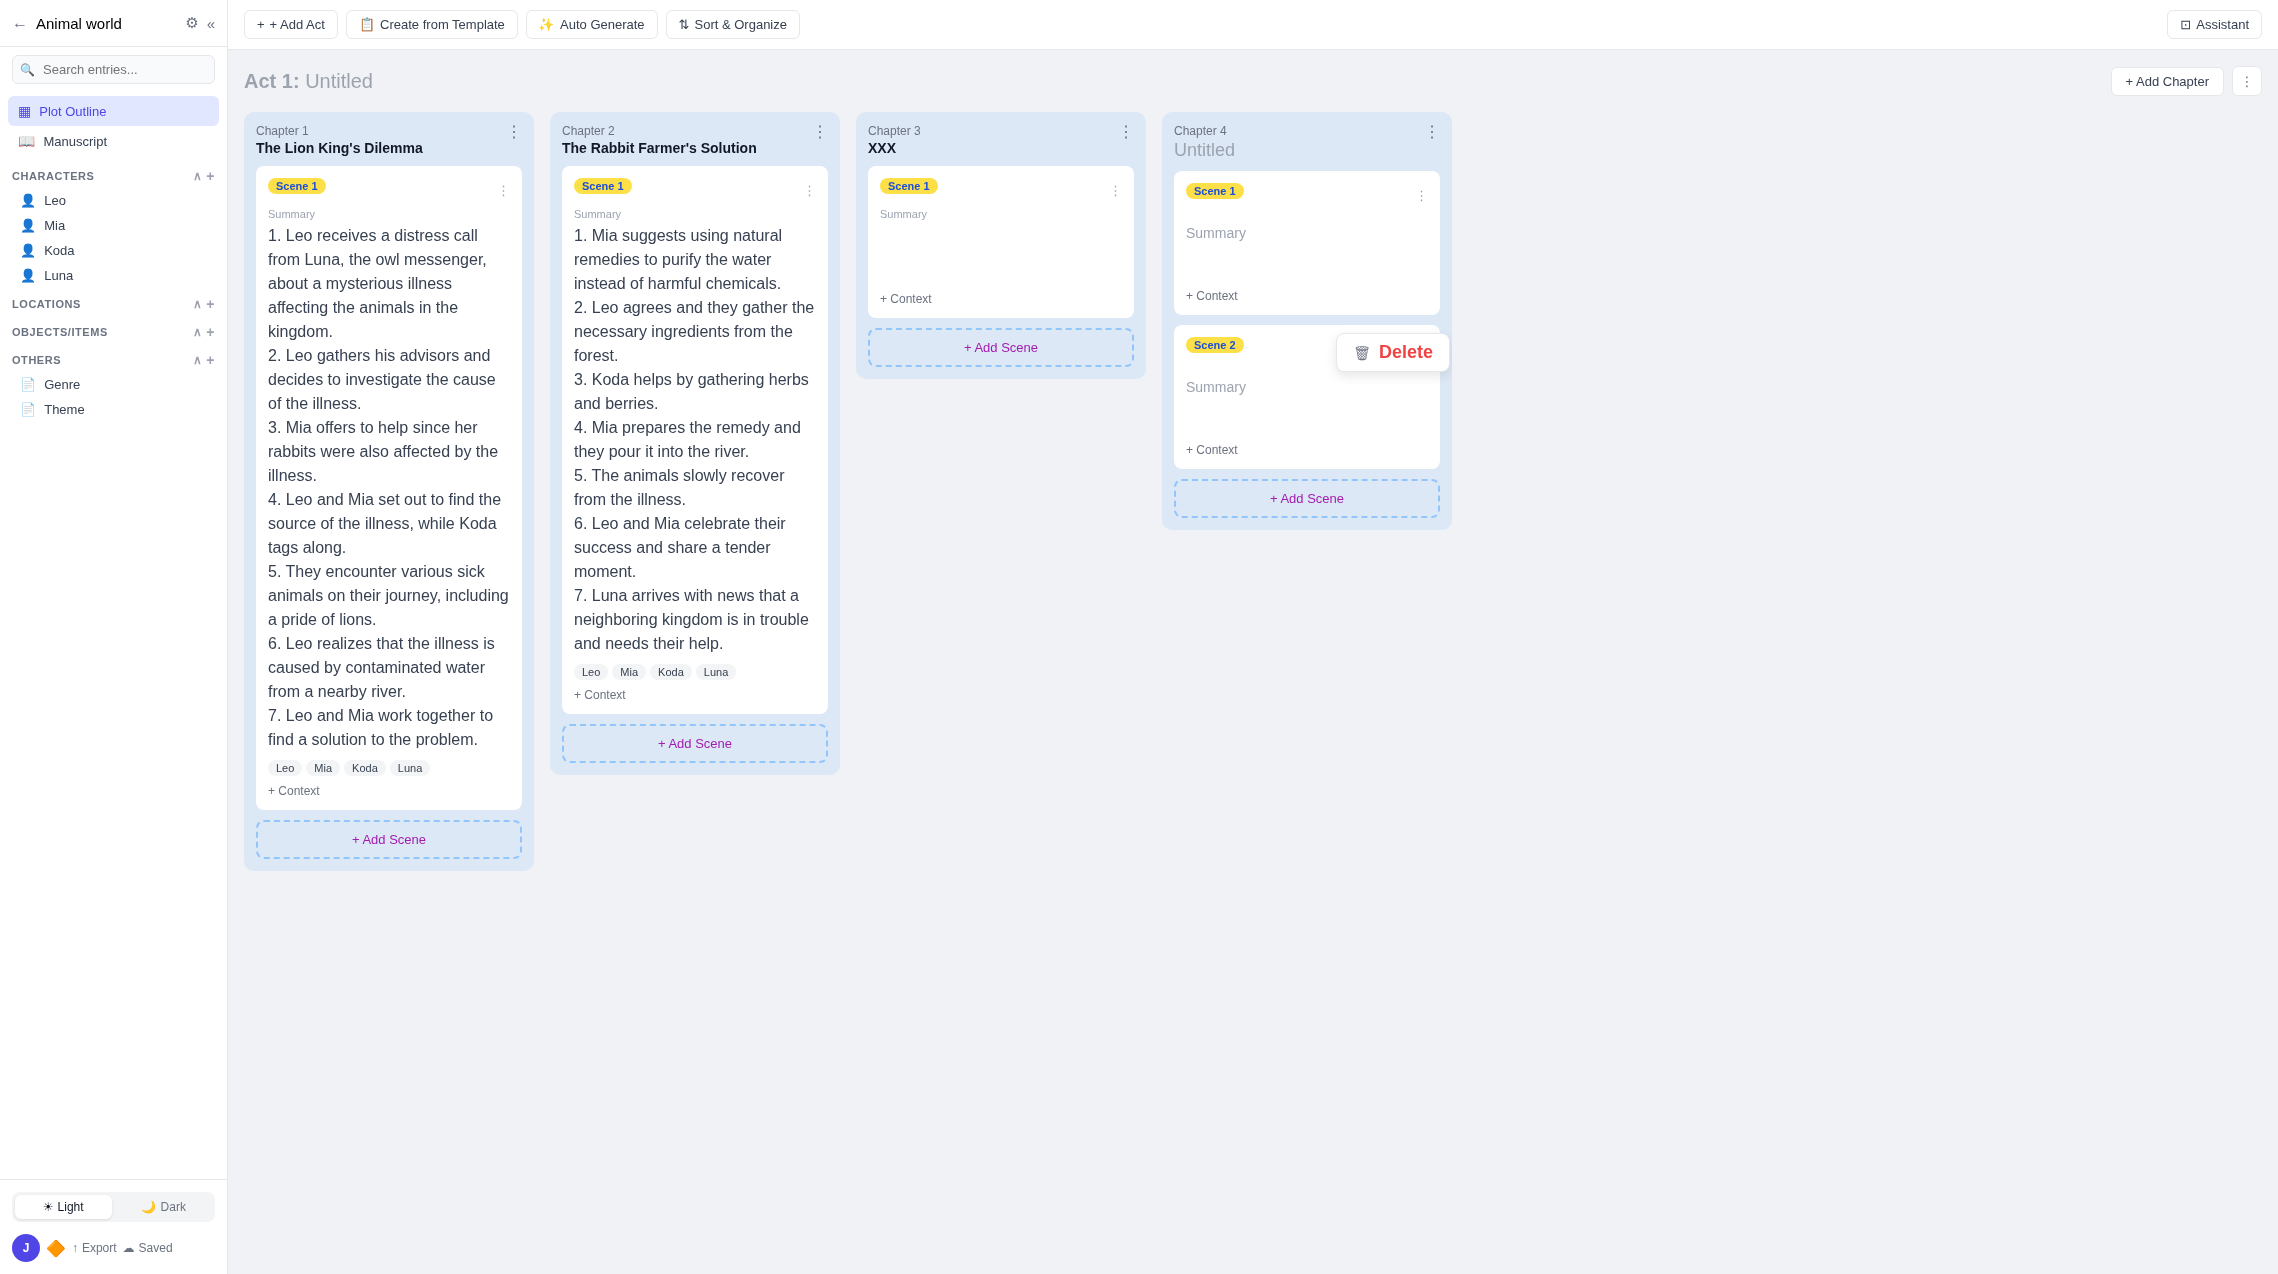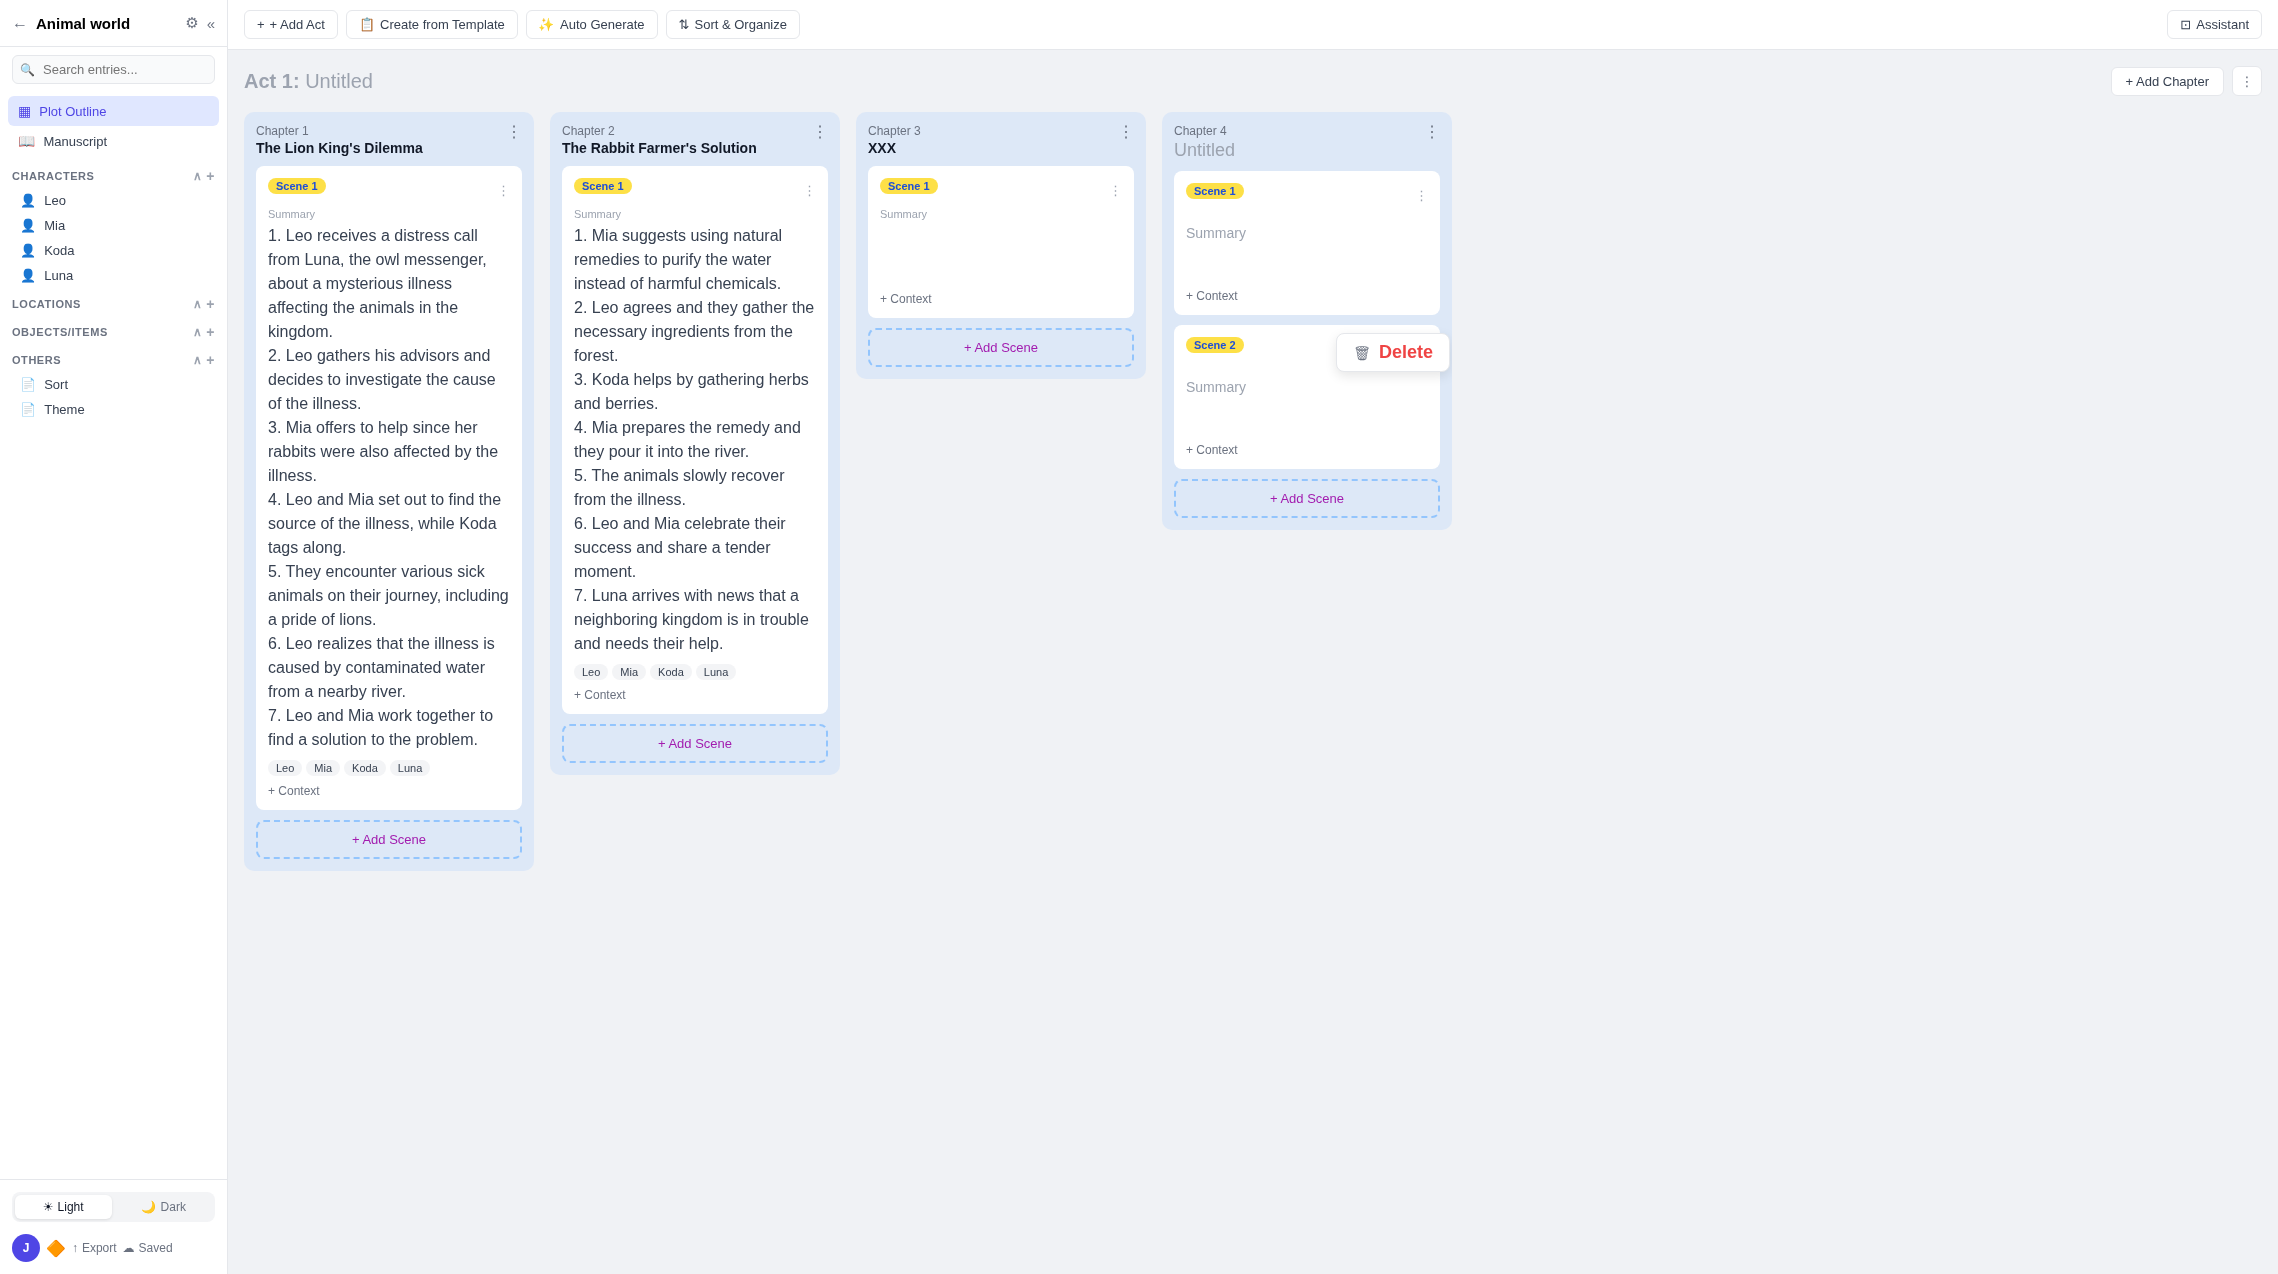--- a/index.html
+++ b/index.html
@@ -2,21 +2,21 @@
 <html><head>
   <meta charset="utf-8">
   <style>
     * { box-sizing: border-box; margin: 0; padding: 0; }
     body { font-family: -apple-system, BlinkMacSystemFont, 'Segoe UI', sans-serif; background: #f0f0f0; display: flex; height: 100vh; overflow: hidden; font-size: 13px; }
 
     
     #sidebar { width: 228px; min-width: 228px; background: #fff; border-right: 1px solid #e5e7eb; display: flex; flex-direction: column; height: 100vh; }
     #sidebar-header { display: flex; align-items: center; padding: 14px 12px; gap: 8px; border-bottom: 1px solid #e5e7eb; }
     #sidebar-header .back-icon { color: #6b7280; cursor: pointer; font-size: 16px; }
-    #sidebar-header .title { font-weight: 700; font-size: 15px; flex: 1; }
+    #sidebar-header .title { font-weight: 400; font-size: 15px; flex: 1; }
     #sidebar-header .gear-icon, #sidebar-header .collapse-icon { color: #6b7280; cursor: pointer; font-size: 15px; }
     .search-bar { padding: 8px 12px; }
     .search-bar input { width: 100%; padding: 6px 10px 6px 30px; border: 1px solid #e5e7eb; border-radius: 6px; font-size: 13px; color: #4c1d95; background: #f9fafb; outline: none; }
     .search-wrap { position: relative; }
     .search-wrap .search-icon { position: absolute; left: 8px; top: 50%; transform: translateY(-50%); color: #9ca3af; font-size: 12px; }
     .nav-items { padding: 4px 8px; }
     .nav-item { display: flex; align-items: center; gap: 8px; padding: 7px 10px; border-radius: 6px; cursor: pointer; color: #374151; font-size: 13px; }
     .nav-item.active { background: #e0e7ff; color: #4f46e5; }
     .nav-item .nav-icon { font-size: 14px; }
     .section-header { display: flex; align-items: center; padding: 8px 12px 4px; font-size: 11px; font-weight: 700; color: #6b7280; letter-spacing: 0.05em; }
@@ -138,21 +138,21 @@
   </div>
 
   <div class="section-header">
     <span>OTHERS</span>
     <span class="toggle">∧</span>
     <span class="add-btn">+</span>
   </div>
   <div>
     <div class="others-item">
       <span class="doc-icon">📄</span>
-      <span>Sort</span>
+      <span>Genre</span>
     </div>
     <div class="others-item">
       <span class="doc-icon">📄</span>
       <span>Theme</span>
     </div>
   </div>
 
   <div class="sidebar-bottom">
     <div class="theme-toggle">
       <button class="theme-btn active">

